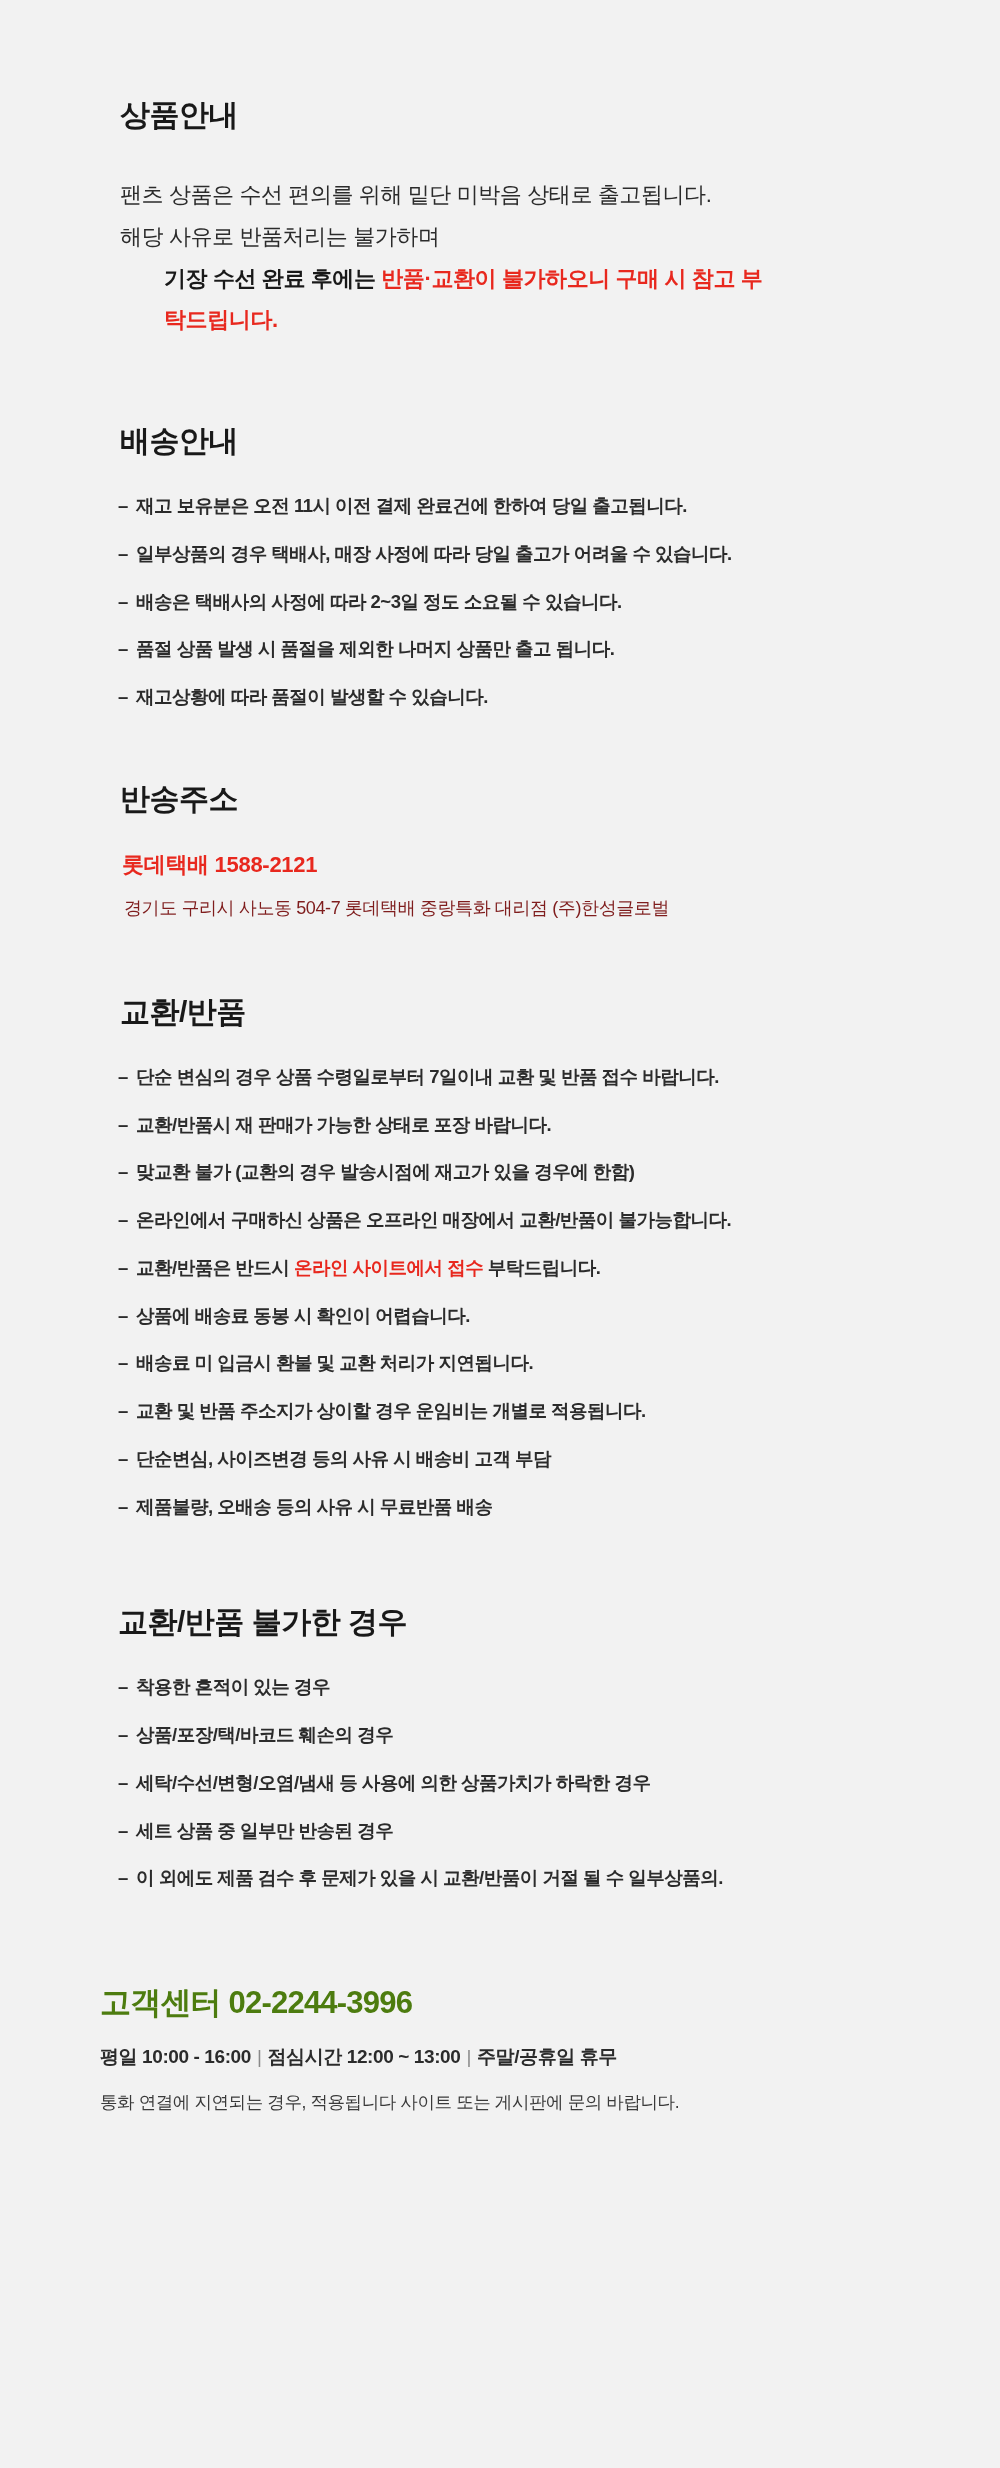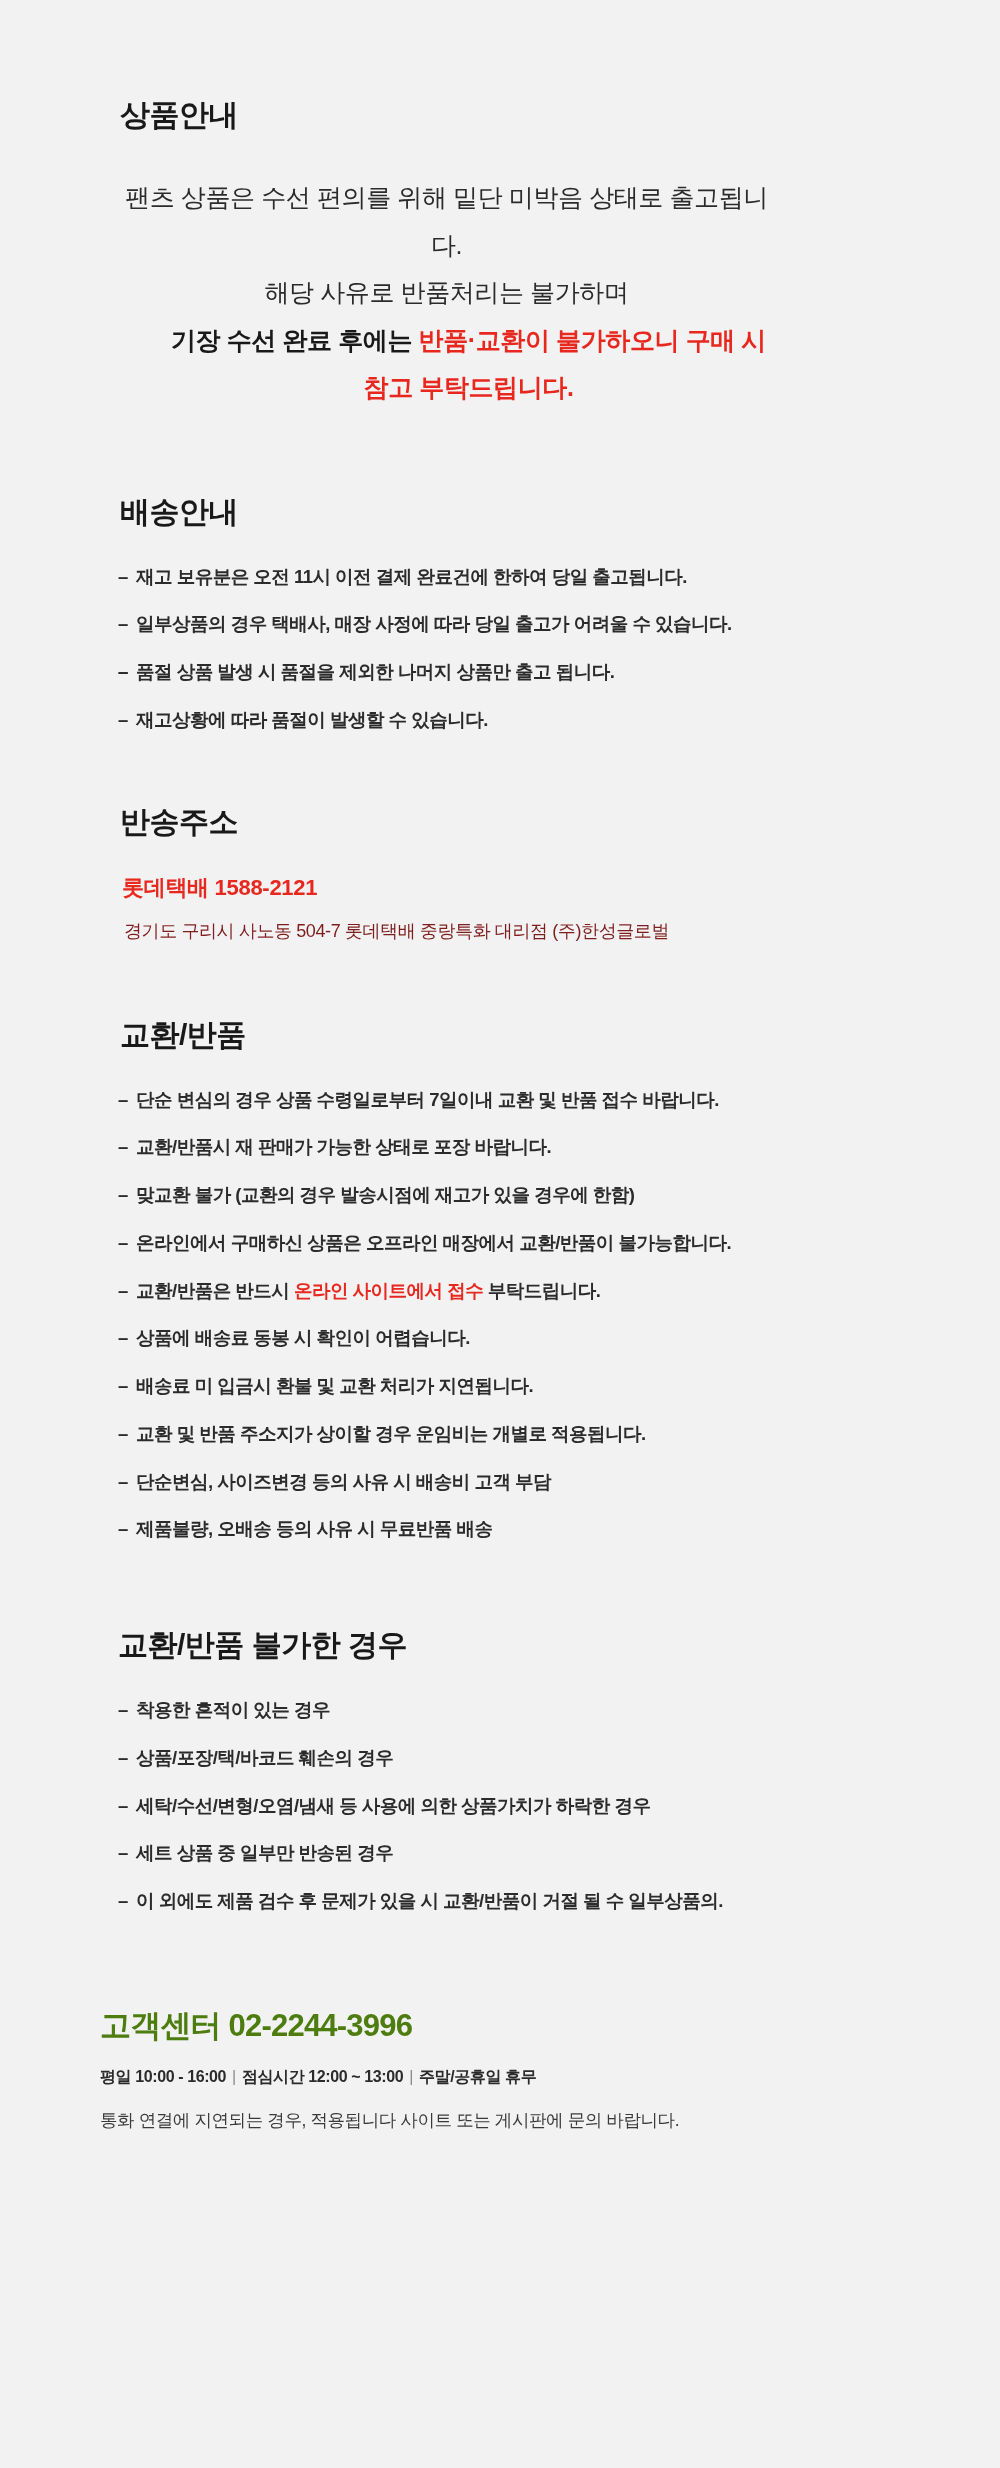--- a/index.html
+++ b/index.html
@@ -41,25 +41,24 @@
     padding-top: 95px;
   }
   .s-product .sec-title {
     margin-left: 2px;
   }
   .product-lines {
     margin-top: 38px;
     padding-left: 2px;
   }
   .product-lines .line {
-    font-size: 25px;
+    font-size: 22px;
     line-height: 1.9;
     color: #2b2b2b;
     letter-spacing: -0.4px;
-    text-align: center;
   }
   .product-lines .line.strong {
     font-weight: bold;
     color: #191919;
     margin-left: 44px;
   }
   .red-strong {
     color: #e8281e;
     font-weight: bold;
   }
@@ -130,21 +129,21 @@
   }
   .cs-title {
     font-size: 31px;
     font-weight: bold;
     color: #4d7c0f;
     letter-spacing: -0.8px;
     margin: 0;
   }
   .cs-hours {
     margin-top: 20px;
-    font-size: 16px;
+    font-size: 19px;
     font-weight: bold;
     color: #2b2b2b;
     letter-spacing: -0.4px;
   }
   .cs-hours .sep {
     color: #8a8a8a;
     font-weight: normal;
     padding: 0 6px;
   }
   .cs-note {
@@ -166,21 +165,21 @@
       <div class="line">해당 사유로 반품처리는 불가하며</div>
       <div class="line strong"><span>기장 수선 완료 후에는 </span><span class="red-strong">반품·교환이 불가하오니 구매 시 참고 부탁드립니다.</span></div>
     </div>
   </section>
 
   <section class="section s-ship">
     <h2 class="sec-title">배송안내</h2>
     <ul class="bullet-list">
       <li><span class="dash">–</span><span>재고 보유분은 오전 11시 이전 결제 완료건에 한하여 당일 출고됩니다.</span></li>
       <li><span class="dash">–</span><span>일부상품의 경우 택배사, 매장 사정에 따라 당일 출고가 어려울 수 있습니다.</span></li>
-      <li><span class="dash">–</span></li>
+      <li><span class="dash">–</span><span>배송은 택배사의 사정에 따라 2~3일 정도 소요될 수 있습니다.</span></li>
       <li><span class="dash">–</span><span>품절 상품 발생 시 품절을 제외한 나머지 상품만 출고 됩니다.</span></li>
       <li><span class="dash">–</span><span>재고상황에 따라 품절이 발생할 수 있습니다.</span></li>
     </ul>
   </section>
 
   <section class="section s-return">
     <h2 class="sec-title">반송주소</h2>
     <div class="return-phone">롯데택배 1588-2121</div>
     <div class="return-addr">경기도 구리시 사노동 504-7 롯데택배 중랑특화 대리점 (주)한성글로벌</div>
   </section>

